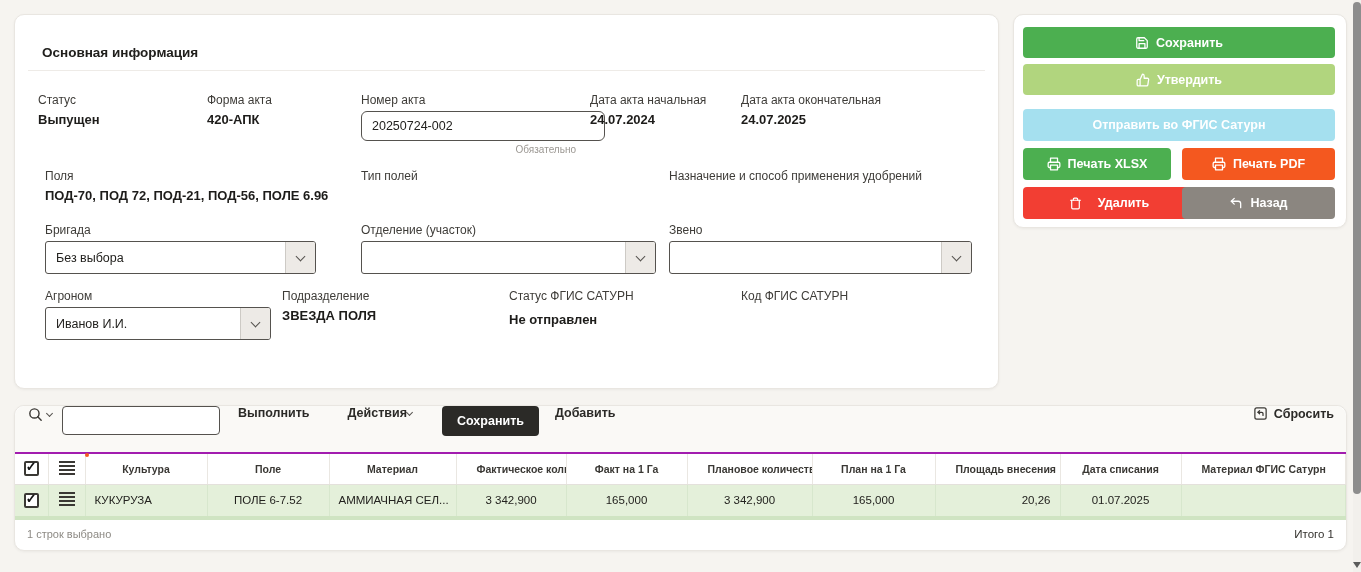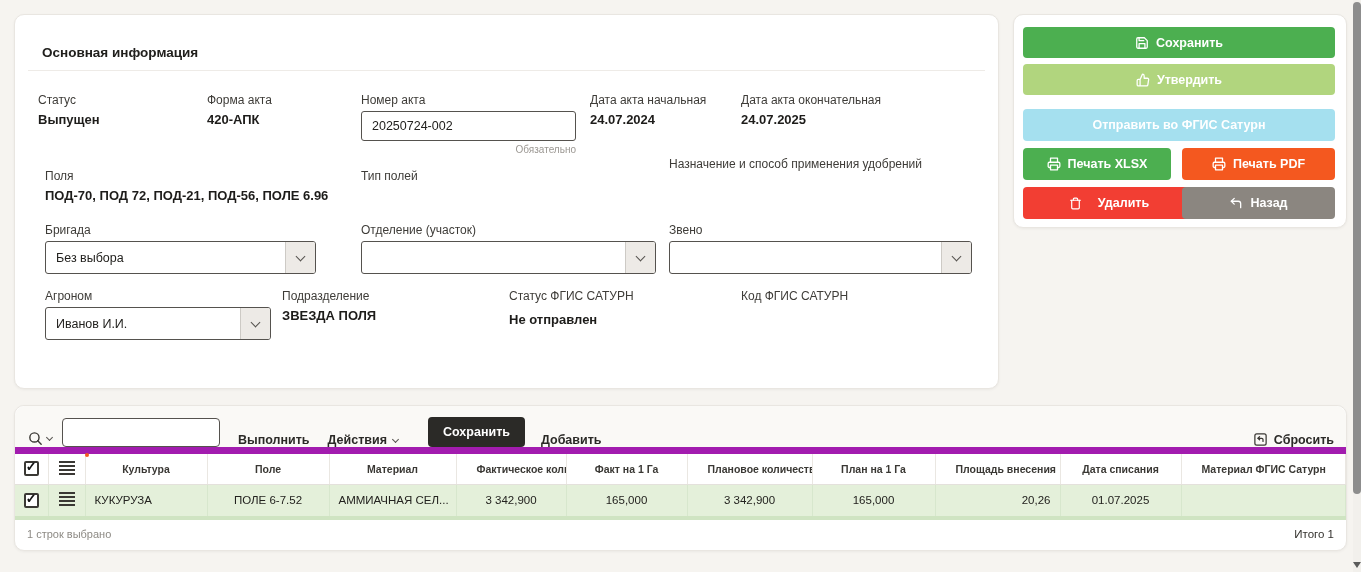--- a/index.html
+++ b/index.html
@@ -48,31 +48,31 @@
   .btn-save    { left:9px;  top:12px;  width:312px; height:31px; background:#4caf50; }
   .btn-approve { left:9px;  top:49px;  width:312px; height:31px; background:#b1d57e; }
   .btn-saturn  { left:9px;  top:94px;  width:312px; height:32px; background:#a5e0ef; }
   .btn-xlsx    { left:9px;  top:133px; width:148px; height:32px; background:#4caf50; }
   .btn-pdf     { left:168px;top:133px; width:153px; height:32px; background:#f4581f; }
   .btn-delete  { left:9px;  top:172px; width:172px; height:32px; background:#f23e33;gap:16px; }
   .btn-back    { left:168px;top:172px; width:153px; height:32px; background:#8b8680; }
   
   .table-panel { left:14px; top:405px; width:1333px; height:146px; overflow:hidden; }
   .toolbar {
-    height:48px; display:flex; align-items:flex-end; padding:0 12px;
-    background:#faf9f6; border-bottom:7px solid #a21caf; border-radius:10px 10px 0 0;
+    height:48px; display:flex; align-items:flex-start; padding:0 12px;
+    background:#faf9f6; border-bottom:2px solid #a21caf; border-radius:10px 10px 0 0;
   }
   .search-group { display:flex; align-items:center; gap:3px; cursor:pointer; }
   .search-input {
     width:158px; height:29px; border:1px solid #55524e; border-radius:4px;
     margin-left:10px; padding:0 8px; font-family:inherit; font-size:12px; outline:none; background:#fff;
   }
   .tb-text { font-size:12.5px; font-weight:bold; color:#2b2a27; cursor:pointer; white-space:nowrap; }
   .tb-execute { margin-left:18px; }
-  .tb-actions { margin-left:18px; display:flex; align-items:center; gap:6px; }
+  .tb-actions { margin-left:38px; display:flex; align-items:center; }
   .tb-save-dark {
     margin-left:30px; background:#2b2a27; color:#fff; border:none; border-radius:4px;
     font-family:inherit; font-size:12.5px; font-weight:bold; padding:8px 15px; cursor:pointer;
   }
   .tb-add { margin-left:16px; }
   .tb-spacer { flex:1; }
   .tb-reset { display:flex; align-items:center; gap:6px; cursor:pointer; }
   table { border-collapse:collapse; table-layout:fixed; width:100%; }
   th, td { border-right:1px solid #eae7e2; overflow:hidden; white-space:nowrap; }
   th {
@@ -107,41 +107,41 @@
   <div class="fld" style="left:23px; top:78px;">
     <div class="lbl">Статус</div>
     <div class="val">Выпущен</div>
   </div>
   <div class="fld" style="left:192px; top:78px;">
     <div class="lbl">Форма акта</div>
     <div class="val">420-АПК</div>
   </div>
   <div class="fld" style="left:346px; top:78px; width:215px;">
     <div class="lbl">Номер акта</div>
-    <input class="text-input" style="width: 215px;" value="20250724-002">
+    <input class="text-input" style="width: 244px; border-radius: 6px;" value="20250724-002">
     <div class="hint">Обязательно</div>
   </div>
   <div class="fld" style="left:575px; top:78px;">
     <div class="lbl">Дата акта начальная</div>
     <div class="val">24.07.2024</div>
   </div>
   <div class="fld" style="left:726px; top:78px;">
     <div class="lbl">Дата акта окончательная</div>
     <div class="val">24.07.2025</div>
   </div>
 
   <div class="fld" style="left:30px; top:154px;">
     <div class="lbl">Поля</div>
     <div class="val">ПОД-70, ПОД 72, ПОД-21, ПОД-56, ПОЛЕ 6.96</div>
   </div>
   <div class="fld" style="left:346px; top:154px;">
     <div class="lbl">Тип полей</div>
     <div class="val"></div>
   </div>
-  <div class="fld" style="left:654px; top:142px;">
+  <div class="fld" style="left:654px; top:154px;">
     <div class="lbl">Назначение и способ применения удобрений</div>
     <div class="val"></div>
   </div>
 
   <div class="fld" style="left:30px; top:208px; width:271px;">
     <div class="lbl">Бригада</div>
     <div class="select">
       <div class="sel-text">Без выбора</div>
       <div class="sel-btn">
           <span class="chev"></span>

